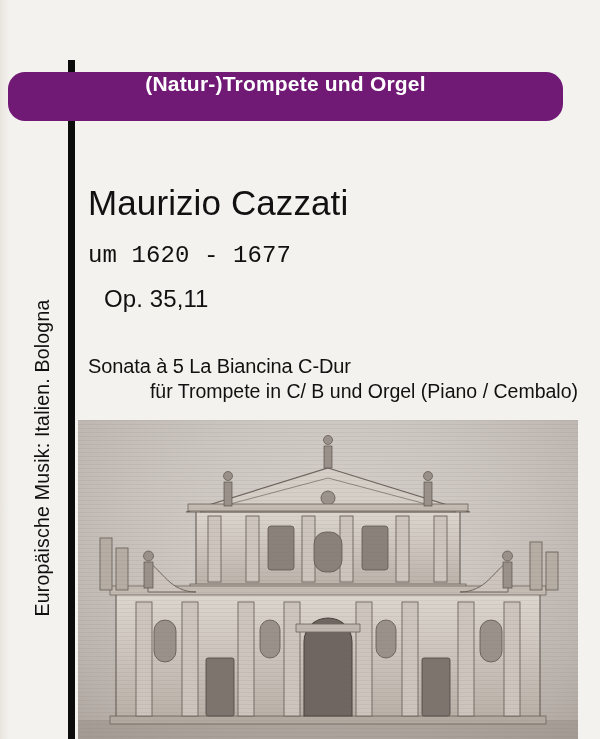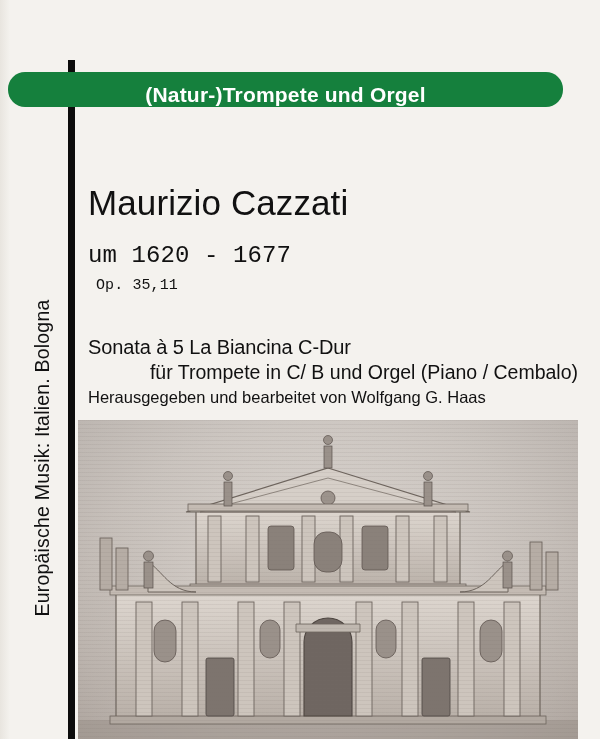--- a/index.html
+++ b/index.html
@@ -57,25 +57,25 @@
     color: #111;
     white-space: nowrap;
   }
 
   
   .red-banner {
     position: absolute;
     left: 8px;
     top: 72px;
     width: 555px;
-    height: 35px;
-    background: #15803d;
+    height: 49px;
+    background: #701a75;
     border-radius: 17px;
     display: flex;
-    align-items: flex-end;
+    align-items: flex-start;
     justify-content: center;
   }
   .red-banner-text {
     color: #ffffff;
     font-size: 21px;
     font-weight: 700;
     letter-spacing: 0.2px;
     white-space: nowrap;
   }
 
@@ -94,25 +94,24 @@
     letter-spacing: 0.1px;
   }
   .composer-dates {
     font-size: 24px;
     font-weight: 400;
     margin: 0 0 2px 0;
     letter-spacing: 0.1px;
     font-family: Liberation Mono, monospace;
   }
   .opus {
-    font-size: 15px;
-    font-weight: 400;
-    margin: 8px;
+    font-size: 24px;
+    font-weight: 400;
+    margin: 16px;
     letter-spacing: 0.1px;
-    font-family: Liberation Mono, monospace;
   }
   .work-title {
     font-size: 20px;
     font-weight: 400;
     margin: 42px 0 2px 0;
     letter-spacing: -0.1px;
     white-space: nowrap;
   }
   .instrumentation {
     font-size: 19.5px;
@@ -177,21 +176,20 @@
     <span class="red-banner-text">(Natur-)Trompete und Orgel</span>
   </div>
 
   <div class="text-block">
     <div class="composer">Maurizio Cazzati</div>
     <div class="composer-dates">um 1620 - 1677</div>
     <div class="opus">Op. 35,11</div>
 
     <div class="work-title">Sonata à 5 La Biancina C-Dur</div>
     <div class="instrumentation">für Trompete in C/ B und Orgel (Piano / Cembalo)</div>
-    <div class="editor">Herausgegeben und bearbeitet von Wolfgang G. Haas</div>
   </div>
 
   <div class="engraving">
     <div class="engraving-inner"></div>
 
     <svg class="church-svg" width="500" height="319" viewBox="0 0 500 319">
       <defs>
         <linearGradient id="stoneg" x1="0" y1="0" x2="0" y2="1">
           <stop offset="0%" stop-color="#ded7d0"></stop>
           <stop offset="100%" stop-color="#b8afa7"></stop>

